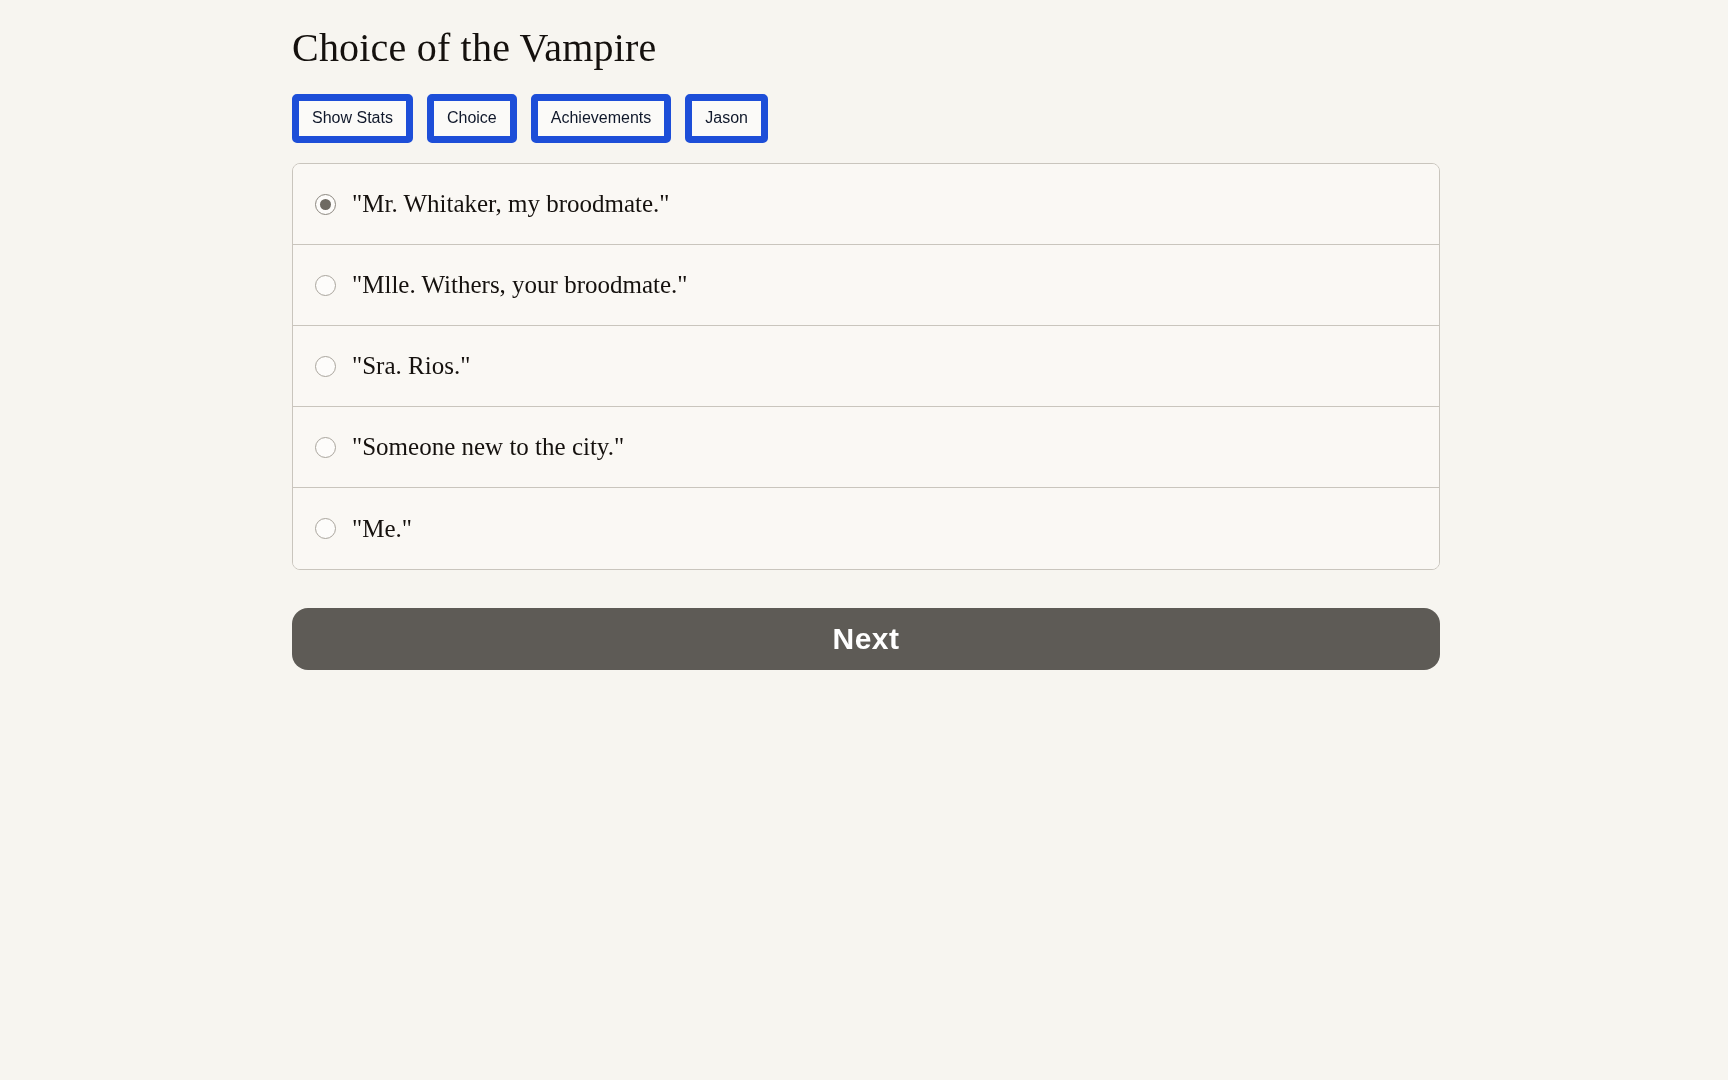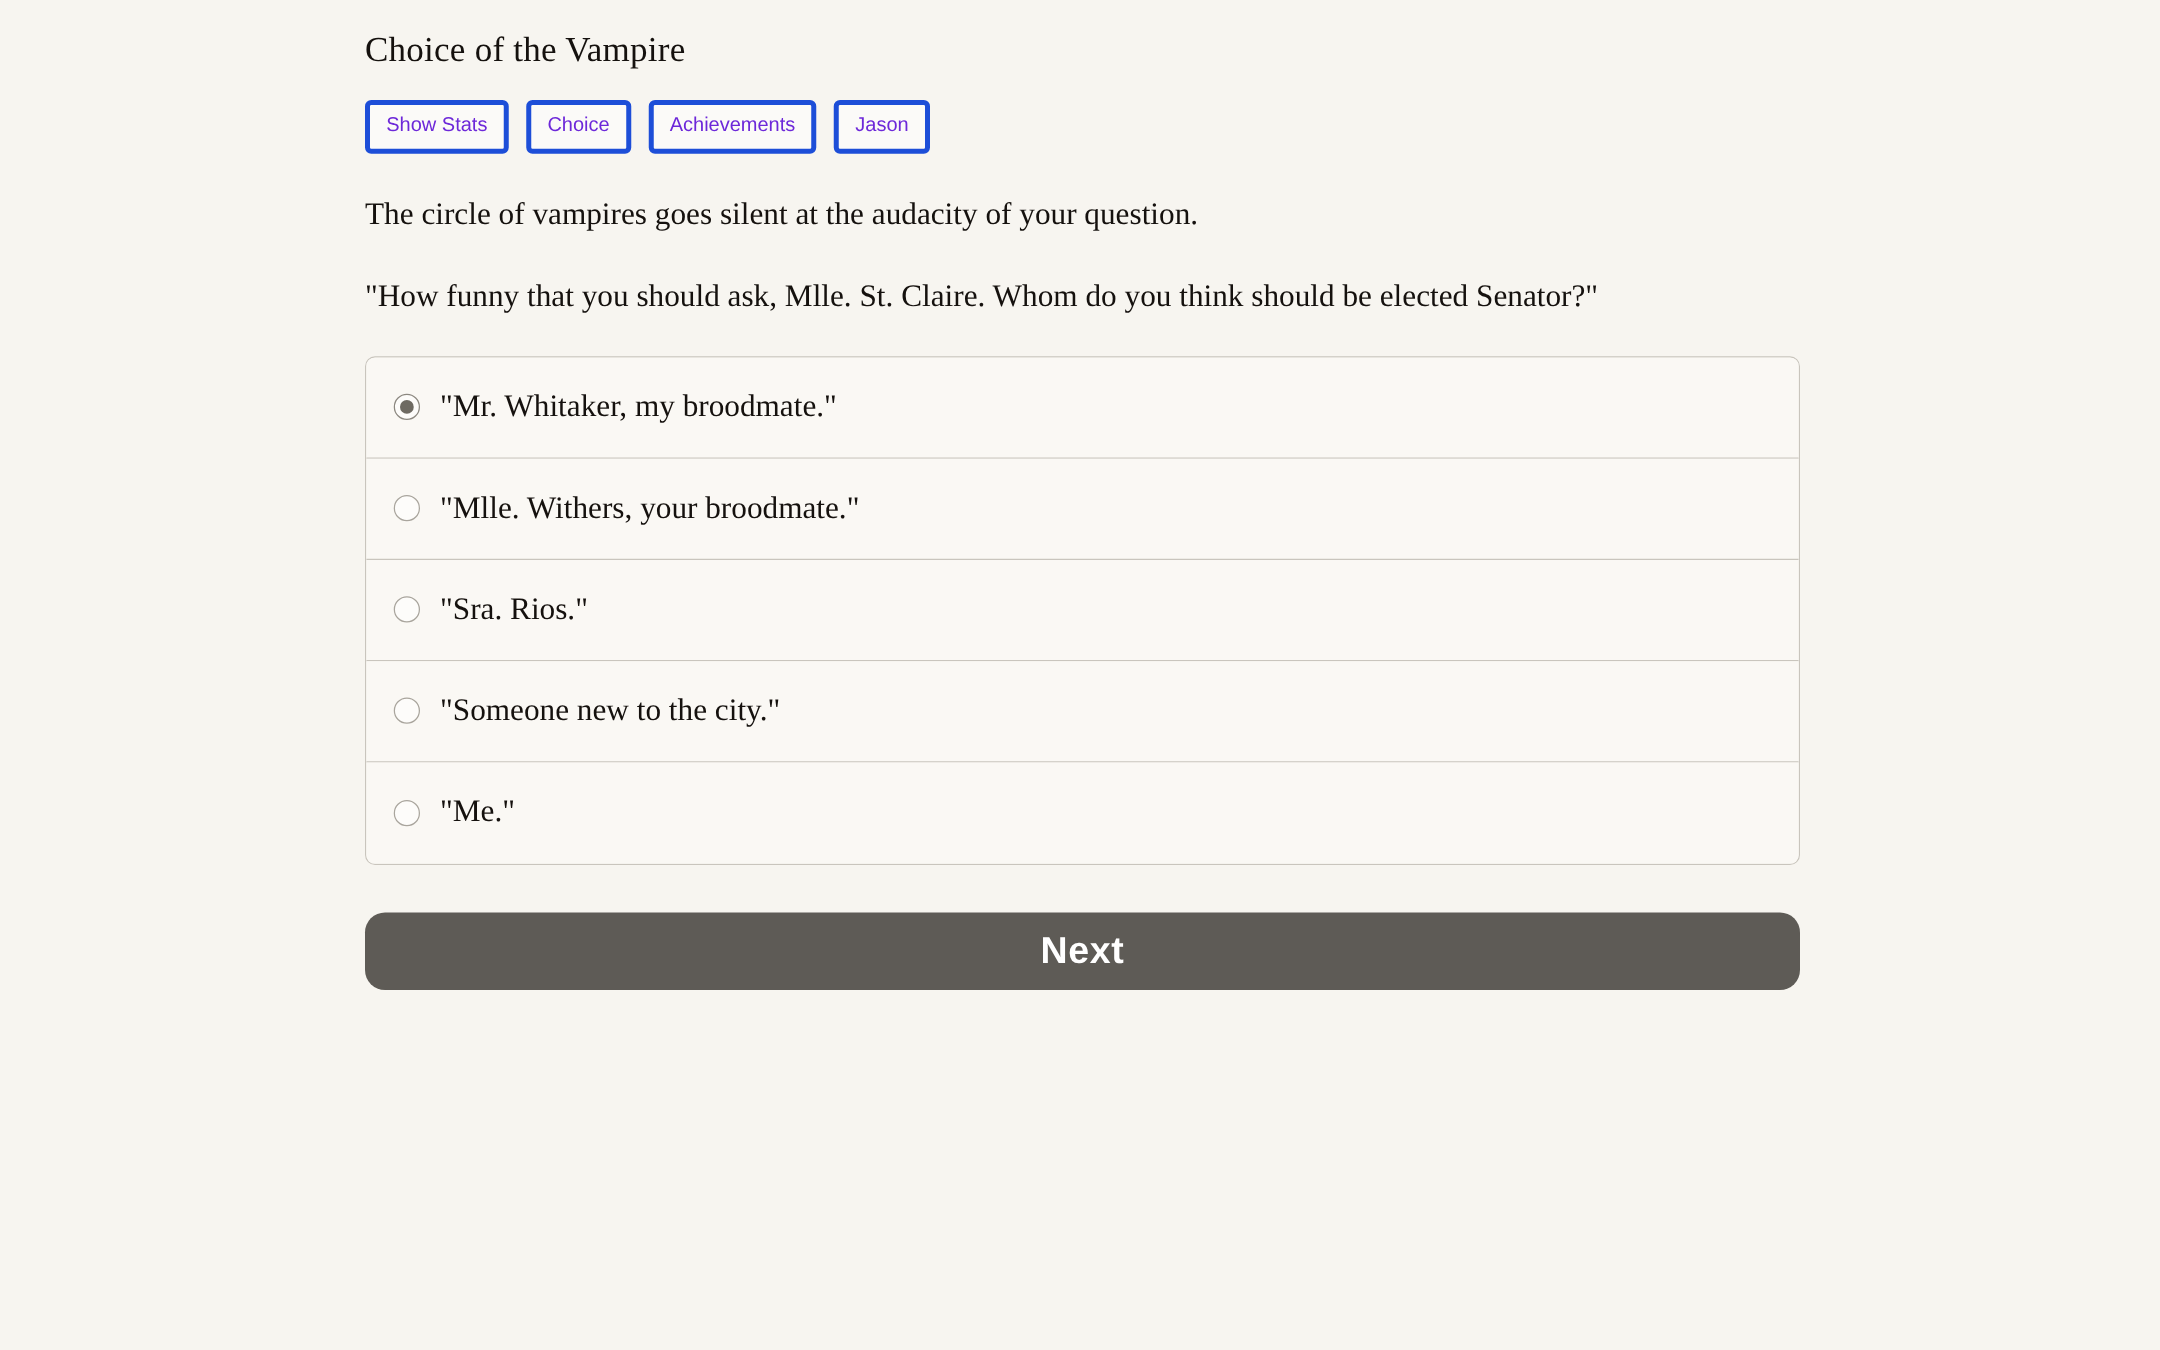--- a/index.html
+++ b/index.html
@@ -19,21 +19,21 @@
     position: relative;
   }
   .content {
     position: absolute;
     left: 292px;
     top: 0;
     width: 1160px;
   }
   .game-title {
     font-family: "Liberation Serif", serif;
-    font-size: 28px;
+    font-size: 40px;
     font-weight: 400;
     letter-spacing: 0.2px;
     margin: 0;
     padding-top: 24px;
     line-height: 1.2;
     color: #15110e;
   }
   .byline {
     font-family: "Liberation Serif", serif;
     font-size: 26px;
@@ -44,23 +44,23 @@
   .button-row {
     margin-top: 22px;
     display: flex;
     gap: 14px;
     align-items: center;
   }
   .ui-button {
     font-family: "Liberation Sans", sans-serif;
     font-size: 16px;
     line-height: 1;
-    color: #6d28d9;
+    color: #0f172a;
     background: #fbfaf8;
-    border: 4px solid #1d4ed8;
+    border: 7px solid #1d4ed8;
     border-radius: 5px;
     padding: 9px 13px 10px 13px;
     cursor: pointer;
   }
   .story {
     margin-top: 30px;
   }
   .story p {
     font-family: "Liberation Serif", serif;
     font-size: 25px;
@@ -148,24 +148,20 @@
 
     <h1 class="game-title">Choice of the Vampire</h1>
 
     <div class="button-row">
       <button class="ui-button">Show Stats</button>
       <button class="ui-button">Choice</button>
       <button class="ui-button">Achievements</button>
       <button class="ui-button">Jason</button>
     </div>
 
-    <div class="story">
-      <p>The circle of vampires goes silent at the audacity of your question.</p>
-      <p>"How funny that you should ask, Mlle. St. Claire. Whom do you think should be elected Senator?"</p>
-    </div>
 
     <div class="choices">
       <div class="choice selected">
         <span class="radio"></span>
         <span class="choice-label">"Mr. Whitaker, my broodmate."</span>
       </div>
       <div class="choice">
         <span class="radio"></span>
         <span class="choice-label">"Mlle. Withers, your broodmate."</span>
       </div>

